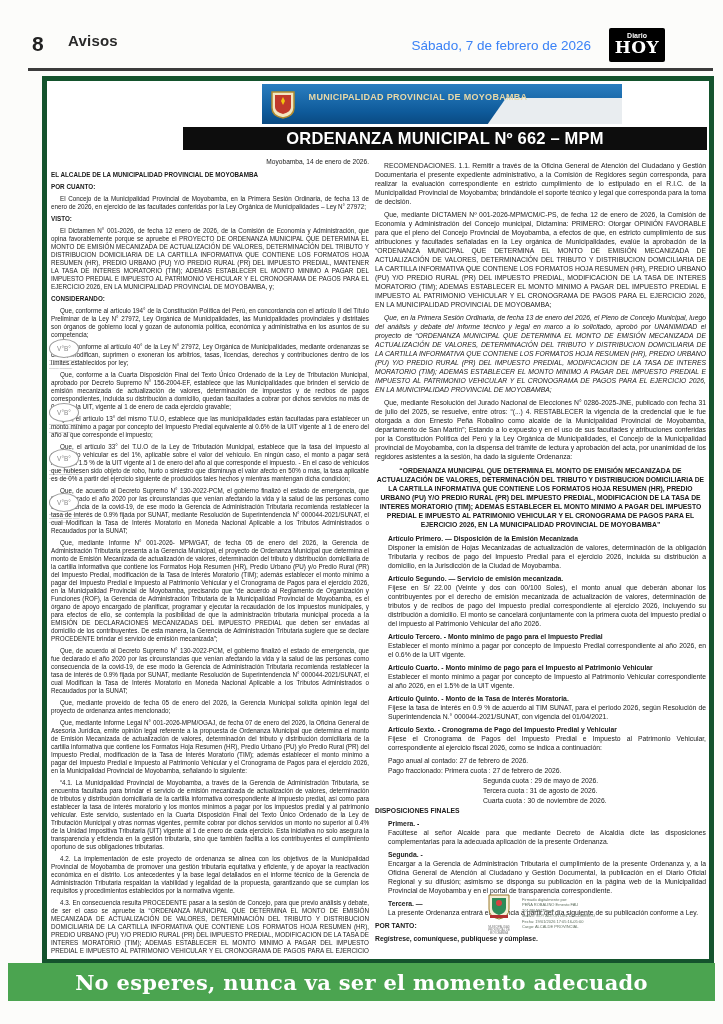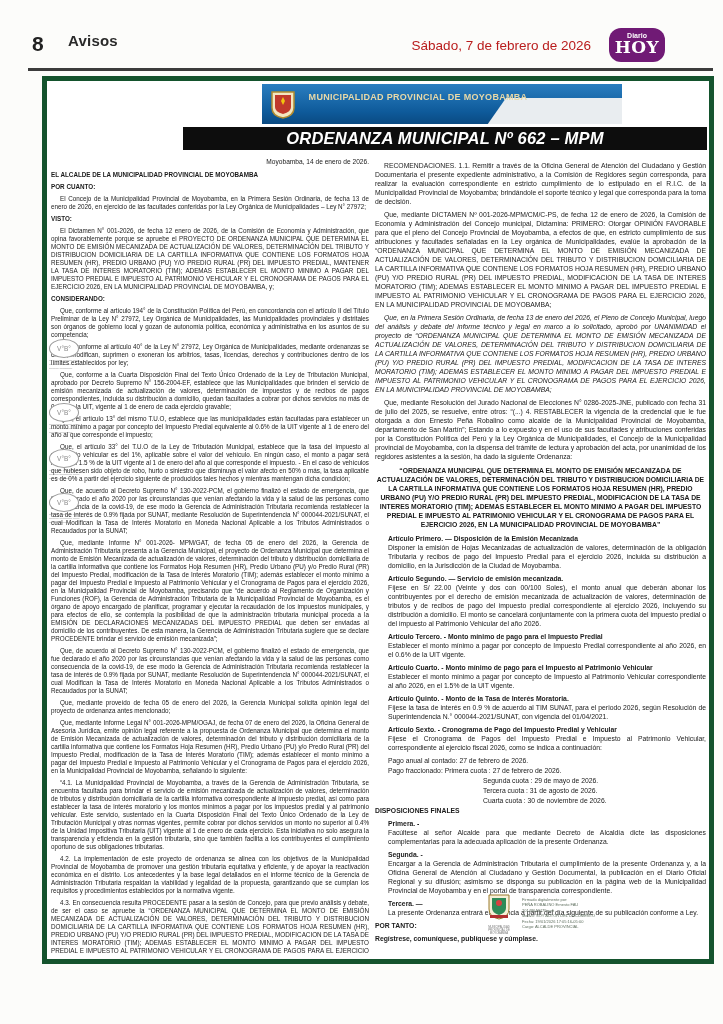--- a/index.html
+++ b/index.html
@@ -1,35 +1,35 @@
 <!DOCTYPE html>
 <html><head>
 <meta charset="utf-8">
 <style>
   html,body{margin:0;padding:0;}
   .page{position:relative;width:723px;height:1024px;background:#fcfcfa;font-family:"Liberation Sans",sans-serif;color:#1a1a1a;overflow:hidden;}
   
   .hdr{position:absolute;top:26px;left:28px;right:10px;height:40px;}
   .hdr .pagenum{position:absolute;left:4px;top:6px;font-size:21px;font-weight:bold;color:#222;}
   .hdr .section{position:absolute;left:40px;top:6px;font-size:15px;font-weight:bold;color:#2a2a2a;letter-spacing:.2px;}
-  .hdr .date{position:absolute;right:122px;top:12px;font-size:13.5px;color:#b91c1c;}
-  .brand{position:absolute;right:48px;top:2px;width:56px;height:34px;background:#701a75;border-radius:12px;color:#fff;text-align:center;line-height:1;}
+  .hdr .date{position:absolute;right:122px;top:12px;font-size:13.5px;color:#3b82f6;}
+  .brand{position:absolute;right:48px;top:2px;width:56px;height:34px;background:#000000;border-radius:2px;color:#fff;text-align:center;line-height:1;}
   .brand .b-top{font-size:7px;font-weight:bold;padding-top:4px;}
   .brand .b-main{font-size:17px;font-weight:bold;font-family:"DejaVu Serif",serif;letter-spacing:.5px;}
   .hdr-rule{position:absolute;top:68px;left:28px;right:10px;height:3px;background:#3c3c3c;}
   
   .notice{position:absolute;top:76px;left:42px;width:662px;height:878px;border:5px solid #14532d;background:#fff;}
   
   .banner{position:absolute;top:3px;left:215px;width:360px;height:40px;background:linear-gradient(180deg,#2a7ec0 0%,#0e5a9a 70%,#0a4a82 100%);overflow:hidden;}
   .banner .stripe1{position:absolute;right:-30px;top:14px;width:160px;height:40px;background:#e9edf0;transform:skewX(-35deg);}
   .banner .stripe2{position:absolute;right:-42px;top:22px;width:150px;height:40px;background:#9aa6ad;transform:skewX(-35deg);}
   .banner .crest{position:absolute;left:6px;top:5px;}
   .banner .b-name{position:absolute;left:46px;top:8px;width:220px;color:#e8d9a8;font-size:9px;font-weight:bold;text-align:center;line-height:1.25;letter-spacing:.3px;}
   
-  .titlebar{position:absolute;top:46px;left:136px;right:2px;height:23px;background:#0d0d0d;color:#fff;display:flex;align-items:center;justify-content:center;font-size:16.5px;font-weight:bold;letter-spacing:.2px;font-style:italic;}
+  .titlebar{position:absolute;top:46px;left:136px;right:2px;height:23px;background:#0d0d0d;color:#fff;display:flex;align-items:center;justify-content:center;font-size:16.5px;font-weight:bold;letter-spacing:.2px;}
   .dateline{position:absolute;top:77px;left:4px;width:318px;text-align:right;font-size:6.6px;}
   
   .col{position:absolute;text-align:justify;overflow:hidden;}
   .col-left{left:4px;top:90px;width:318px;height:782px;font-size:6.3px;line-height:8px;}
   .col-right{left:328px;top:80px;width:331px;height:792px;font-size:6.8px;line-height:9px;}
   .para{margin:0 0 4px;}
   .para.normal{text-indent:9px;}
   .para.bold{font-weight:bold;text-indent:0;}
   .para.italic{font-style:italic;text-indent:9px;}
   .para.center-bold{font-weight:bold;text-align:center;text-indent:0;margin:5px 0 5px;}
@@ -155,14 +155,17 @@
           <div>Firmado digitalmente por:</div>
           <div>PEÑA ROBALINO Ernesto FAU</div>
           <div>20148648479 soft</div>
           <div>Motivo: SOY AUTOR DEL DOCUMENTO</div>
           <div>Fecha: 19/01/2026 17:05:16-05:00</div>
           <div>Cargo: ALCALDE PROVINCIAL</div>
         </div>
     </div>
   </div>
 
+  <div class="footer-banner">
+    <span>No esperes, nunca va ser el momento adecuado</span>
+  </div>
 
 </div>
 
 </body></html>

